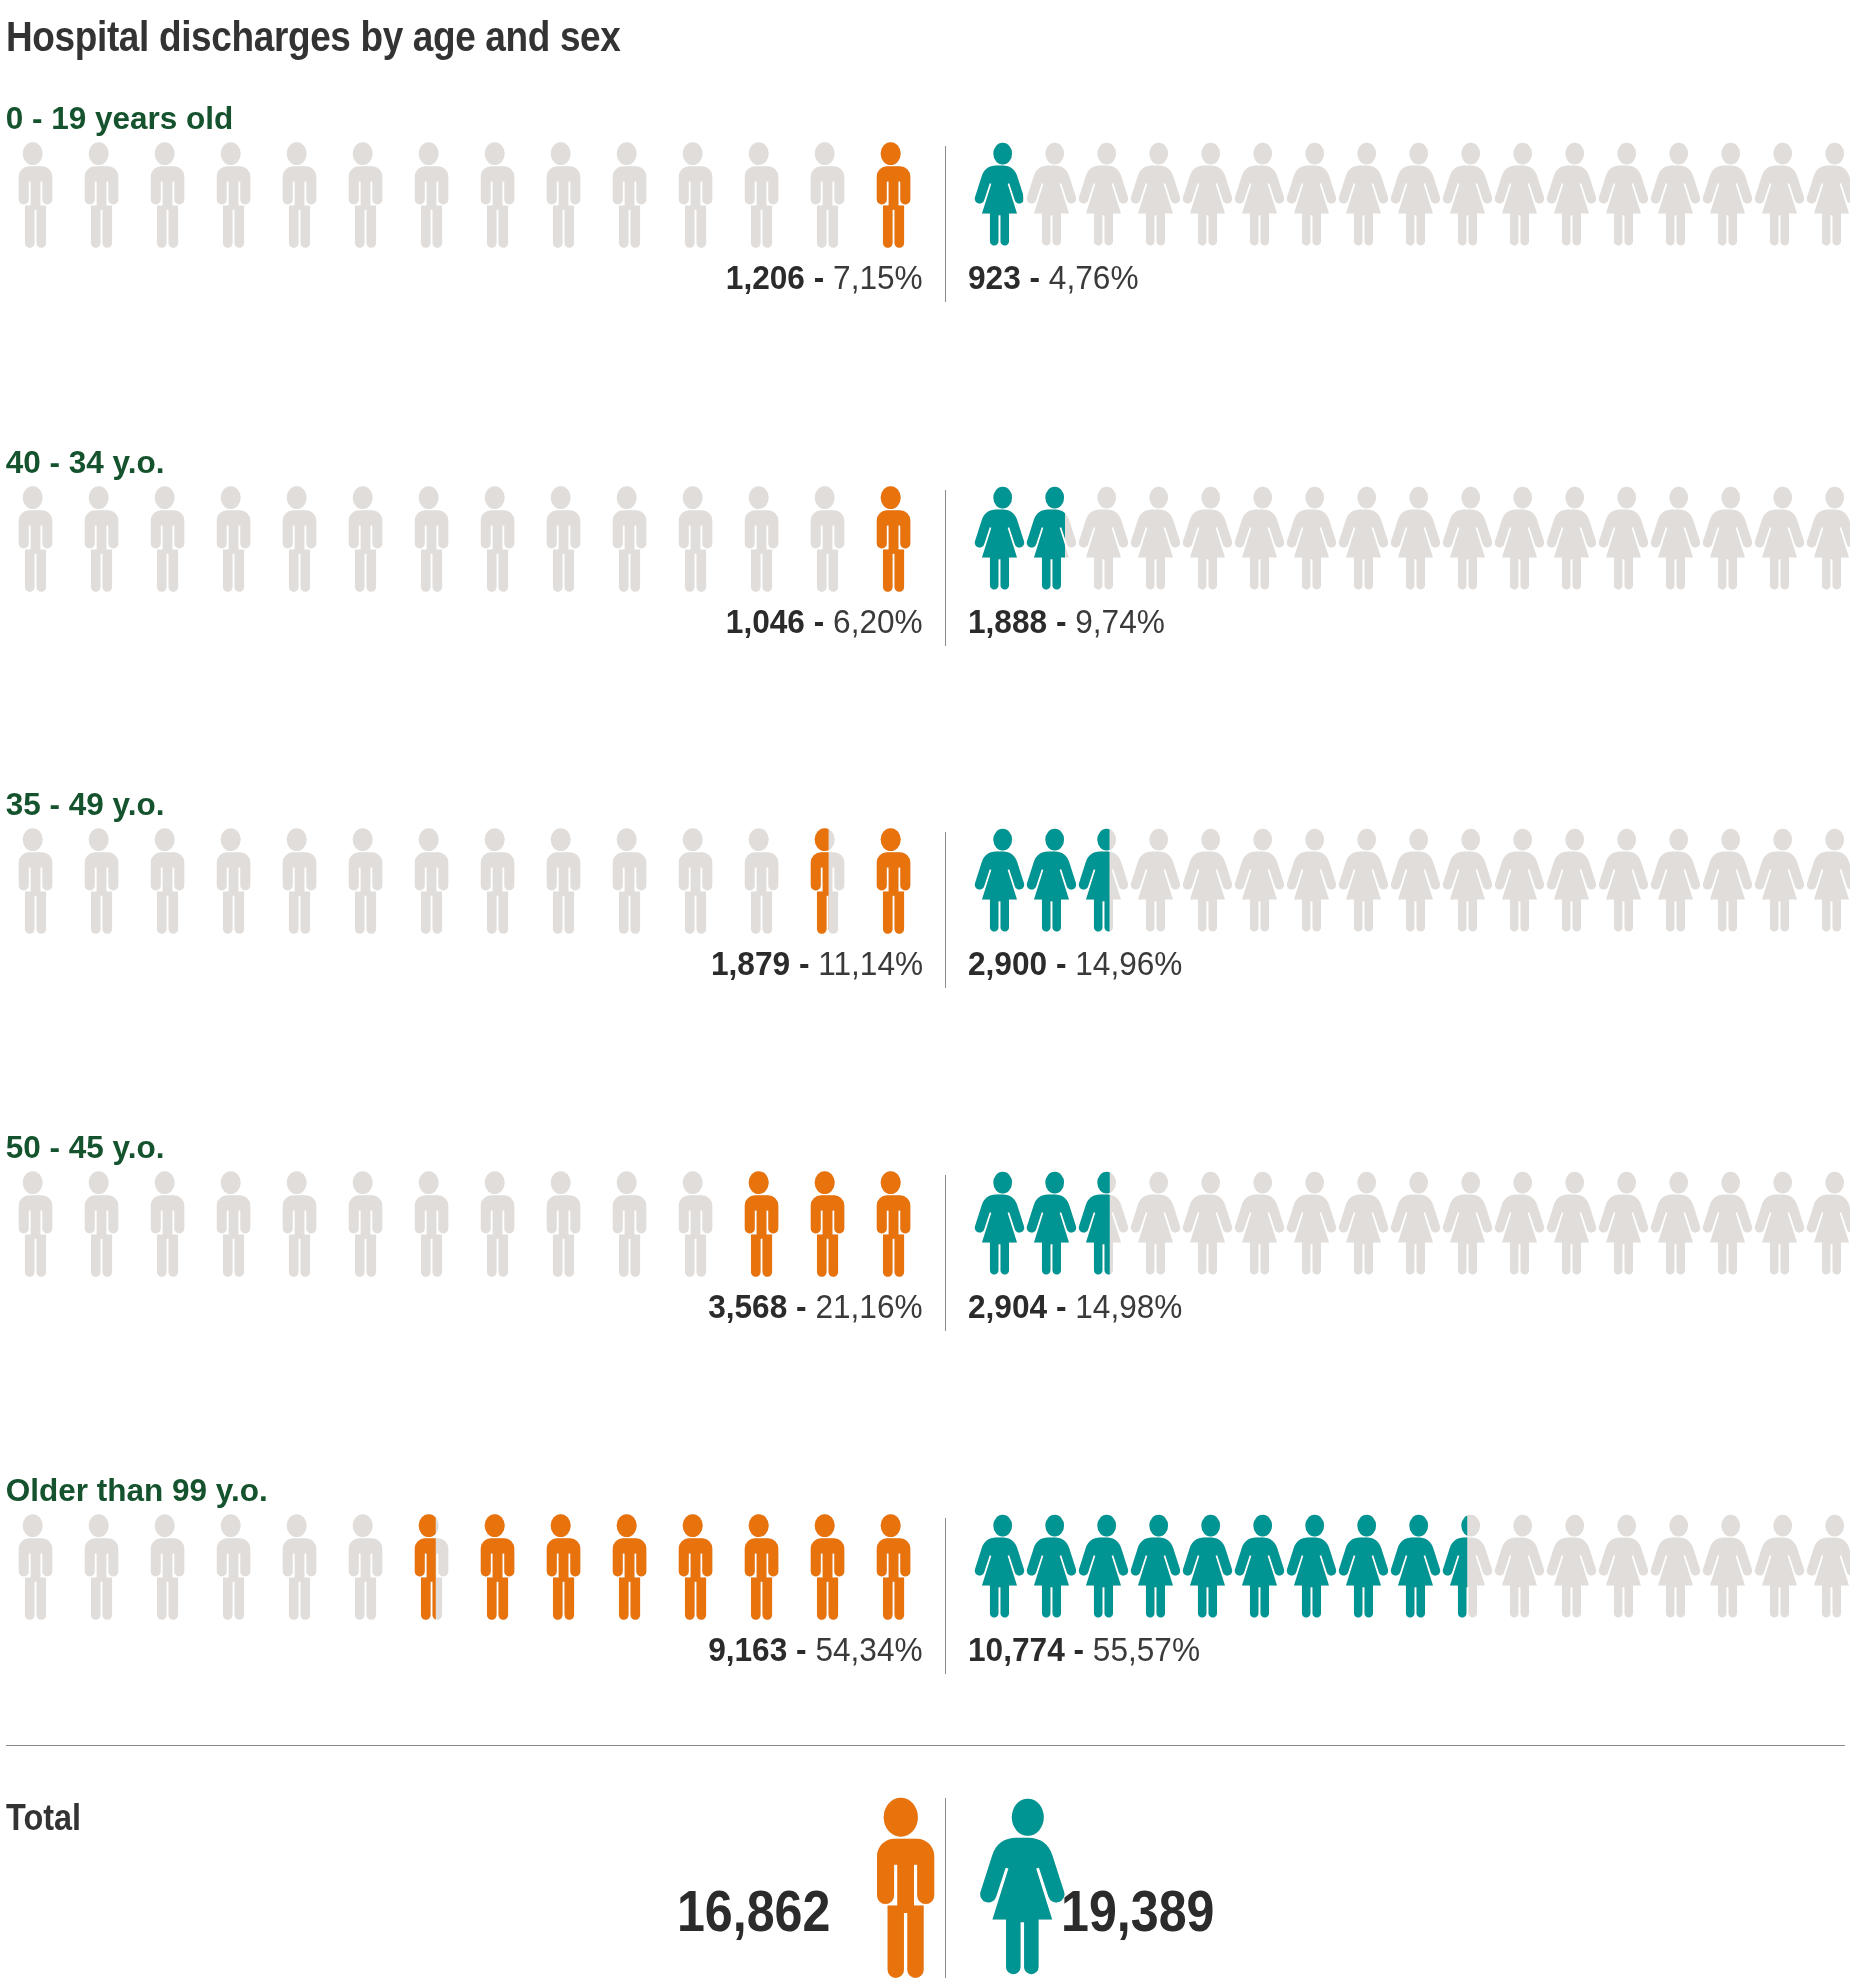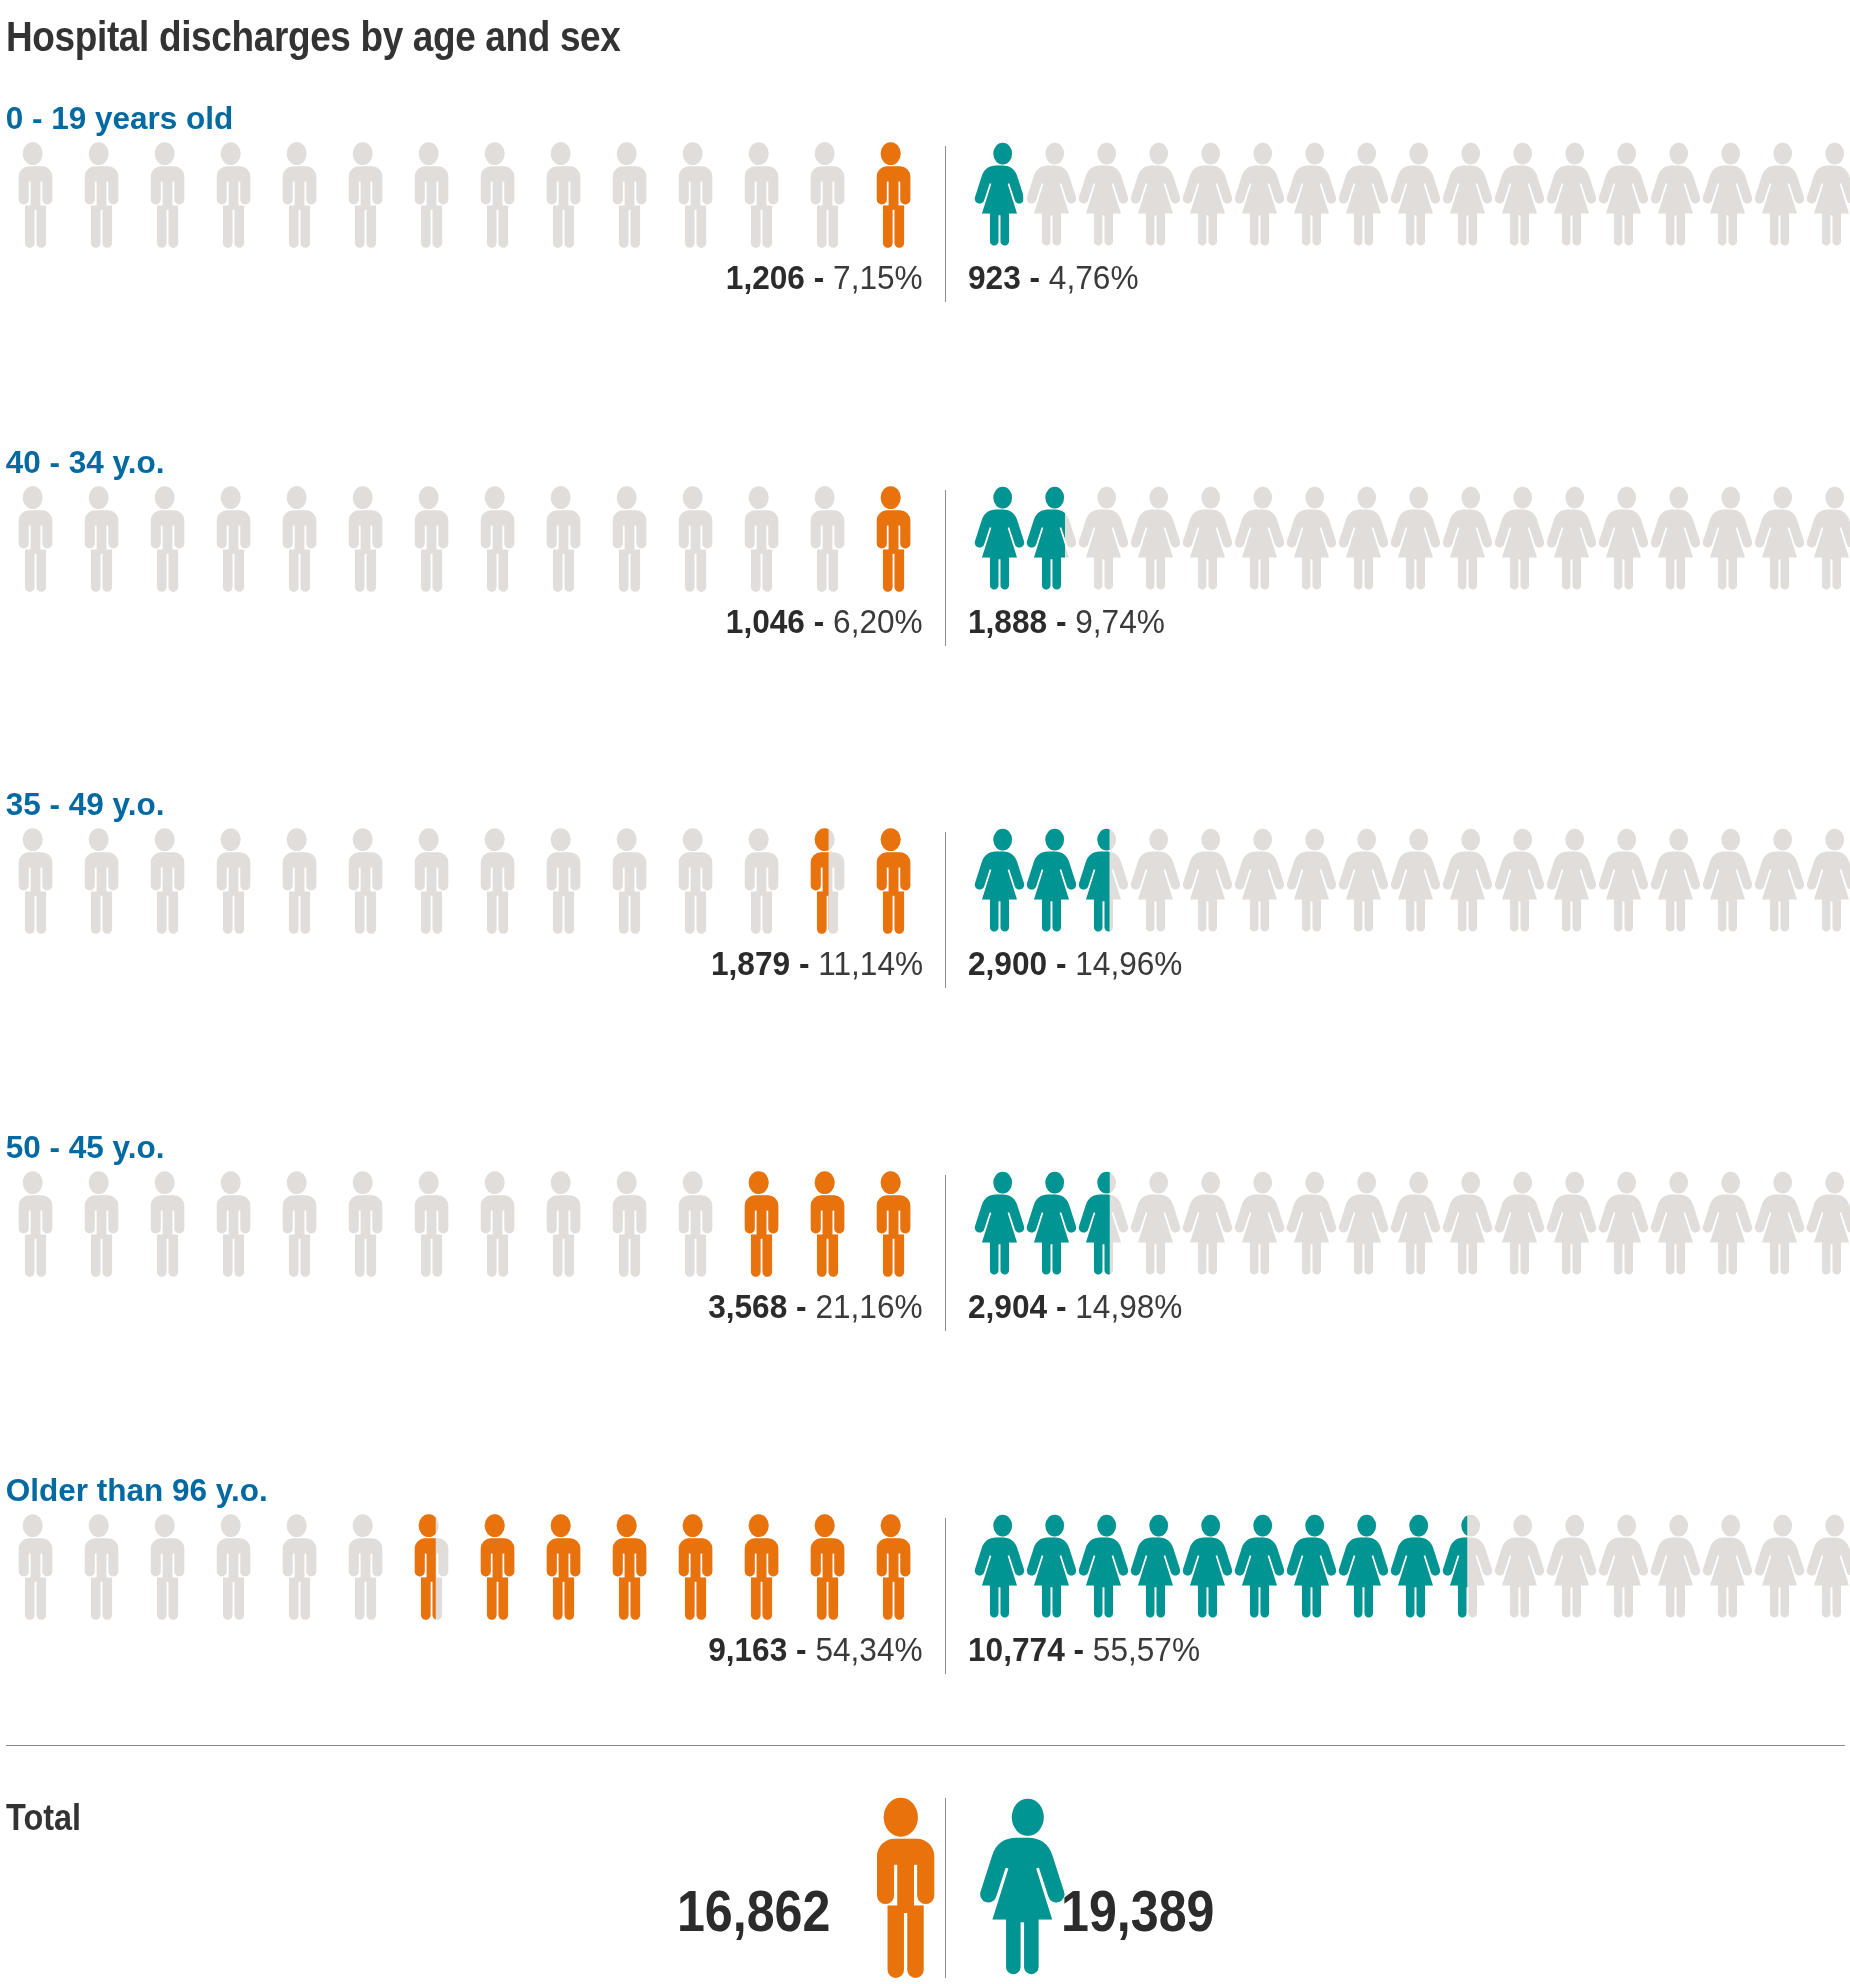--- a/index.html
+++ b/index.html
@@ -18,21 +18,21 @@
     font-size:42px;font-weight:bold;color:#333333;
     letter-spacing:-0.4px;
     transform:scaleX(0.88);transform-origin:left center;
     white-space:nowrap;
   }
 
   
   .group{position:absolute;left:0;width:1850px;}
   .group-label{
     position:absolute;left:5.7px;top:0;
-    font-size:31.5px;font-weight:bold;color:#0369a1;
+    font-size:31.5px;font-weight:bold;color:#14532d;
     white-space:nowrap;letter-spacing:0px;
   }
 
   .rowwrap{position:absolute;left:0;top:40px;width:1850px;height:109px;}
 
   .side{position:absolute;top:0;height:109px;}
   .side.male{left:0;width:925px;}
   .side.female{left:970px;width:880px;}
 
   .icons{position:absolute;top:0;left:0;height:109px;width:100%;
@@ -2269,21 +2269,21 @@
             </div>
           </div>
         </div>
         <div class="labels">
           <div class="lab male"><span class="num">3,568</span><span class="dash"> - </span><span class="pct">21,16%</span></div>
           <div class="divider lbl" style="top: 0px; height: 50px;"></div>
           <div class="lab female"><span class="num">2,904</span><span class="dash"> - </span><span class="pct">14,98%</span></div>
         </div>
       </div>
       <div class="group" style="top: 1472px;">
-        <div class="group-label">Older than 96 y.o.</div>
+        <div class="group-label">Older than 99 y.o.</div>
         <div class="rowwrap">
           <div class="side male">
             <div class="icons male">
               <div class="fig" style="width: 66px;">
                 <svg viewBox="0 0 60 100" preserveAspectRatio="xMidYMin meet">
     <defs>
                     <clipPath id="cm124">
                       <rect x="0" y="0" width="0.000" height="100"></rect>
                     </clipPath>
                   </defs>

